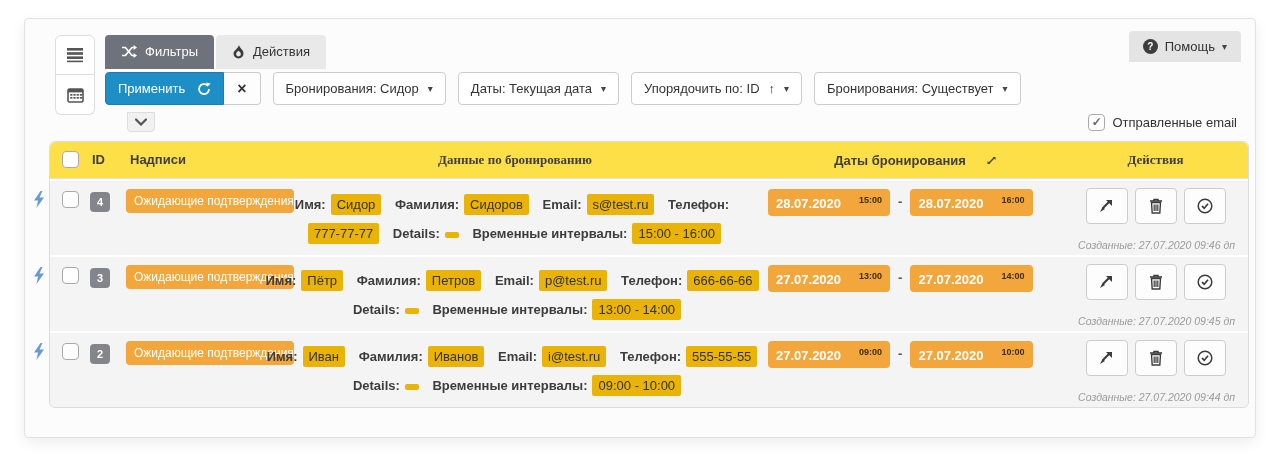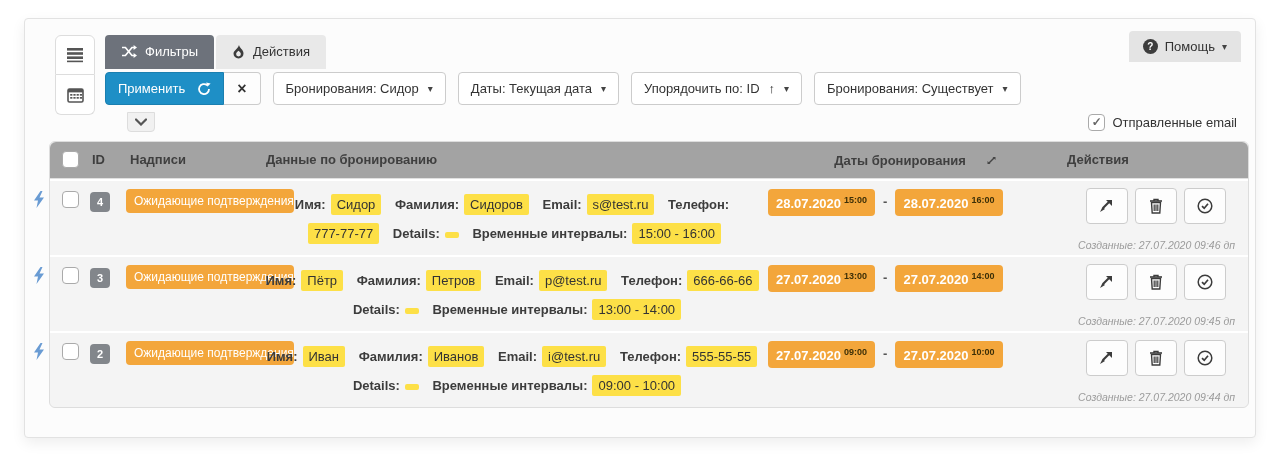--- a/index.html
+++ b/index.html
@@ -68,60 +68,60 @@
     width:17px; height:17px; border:1.5px solid #aaa; border-radius:4px; background:#fff;
     display:inline-flex; align-items:center; justify-content:center; font-size:12px; color:#666; font-weight:bold;
   }
 
   
   .table {
     margin:6px 8px 0 24px; width:1200px; border:1px solid #ddd; border-radius:6px;
     background:#f4f4f4; font-size:13px; color:#333;
   }
   .tr { display:grid; grid-template-columns:40px 36px 136px 1fr 295px 185px; position:relative; }
-  .thead { background:#a3a3a3; border-radius:6px 6px 0 0; border-bottom:1px solid #e0e0e0; }
+  .thead { background:#fde047; border-radius:6px 6px 0 0; border-bottom:1px solid #e0e0e0; }
   .thead .cell { padding:10px 4px; font-weight:600; color:#3f3f3f; }
   .row { background:#f4f4f4; border-top:2px solid #fff; min-height:76px; }
   .row:last-child { border-radius:0 0 6px 6px; }
 
   .cell-check { display:flex; justify-content:center; padding-top:10px; }
   .thead .cell-check { padding-top:9px; }
   .cell-id { padding-top:11px; }
   .id-badge {
     width:20px; height:20px; background:#82868b; border-radius:4px; color:#fff;
     font-size:11px; font-weight:bold; display:inline-flex; align-items:center; justify-content:center;
   }
   .cell-labels { padding-top:8px; position:relative; }
   .status-badge {
     display:inline-block; width:168px; overflow:hidden; white-space:nowrap;
     background:#f3a63b; color:#fff; font-size:12px; padding:5px 8px; border-radius:4px;
   }
   .cell-data { position:relative; z-index:1; padding:9px 6px 4px 0; text-align:center; line-height:29px; }
   .lbl { font-weight:bold; color:#3c3c3c; margin-left:10px; }
-  .val { background:#fde047; padding:3px 6px; border-radius:2px; margin-left:5px; display:inline-block; min-width:14px; line-height:normal; }
+  .val { background:#eab308; padding:3px 6px; border-radius:2px; margin-left:5px; display:inline-block; min-width:14px; line-height:normal; }
 
   .cell-dates { padding-top:8px; display:flex; align-items:flex-start; gap:8px; }
   .date-chip {
     background:#f3a63b; border-radius:4px; padding:6px 8px 5px; color:#fff;
     font-weight:bold; font-size:13px; white-space:nowrap;
   }
-  .date-chip sup { color:#3c2f07; font-size:9px; font-weight:bold; margin-left:3px; }
+  .date-chip sup { color:#3c2f07; font-size:9px; font-weight:bold; margin-left:18px; }
   .date-sep { color:#555; font-weight:bold; padding-top:5px; }
 
   .cell-actions { position:relative; padding-top:7px; display:flex; justify-content:center; gap:7px; align-items:flex-start; }
   .act-btn {
     width:42px; height:36px; background:#fdfdfd; border:1px solid #ccc; border-radius:4px;
     display:flex; align-items:center; justify-content:center; cursor:pointer;
   }
   .created { position:absolute; right:13px; bottom:4px; font-style:italic; font-size:10.5px; color:#9b9b9b; white-space:nowrap; }
 
   .bolt { position:absolute; left:-17px; top:10px; }
 
   .hdr-dates { display:flex; align-items:center; justify-content:center; gap:20px; }
-  .hdr-center { text-align:left; }
+  .hdr-center { text-align:center;font-family:Liberation Serif, serif; }
   svg { display:block; }
 </style>
 </head>
 <body>
 
 <div class="stage">
   <div class="panel">
 
     <div class="toolbar">
       <div class="icon-col">

